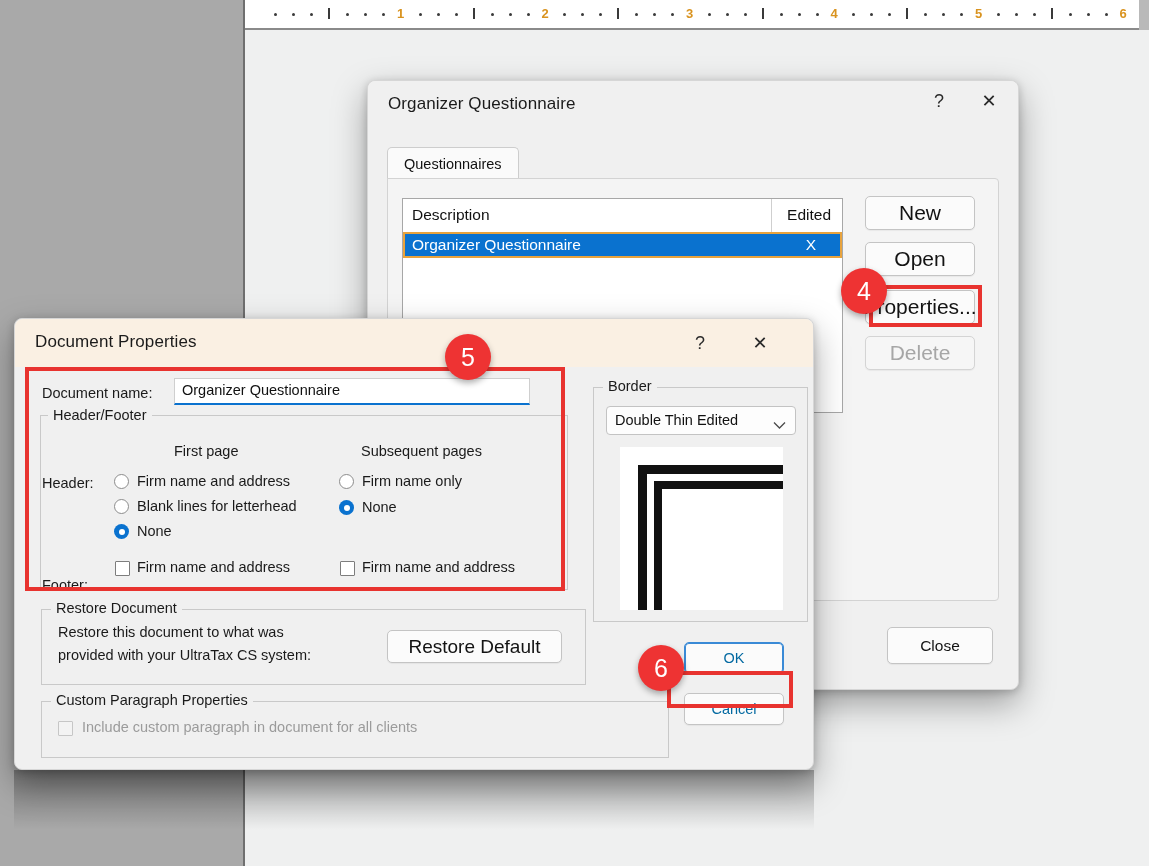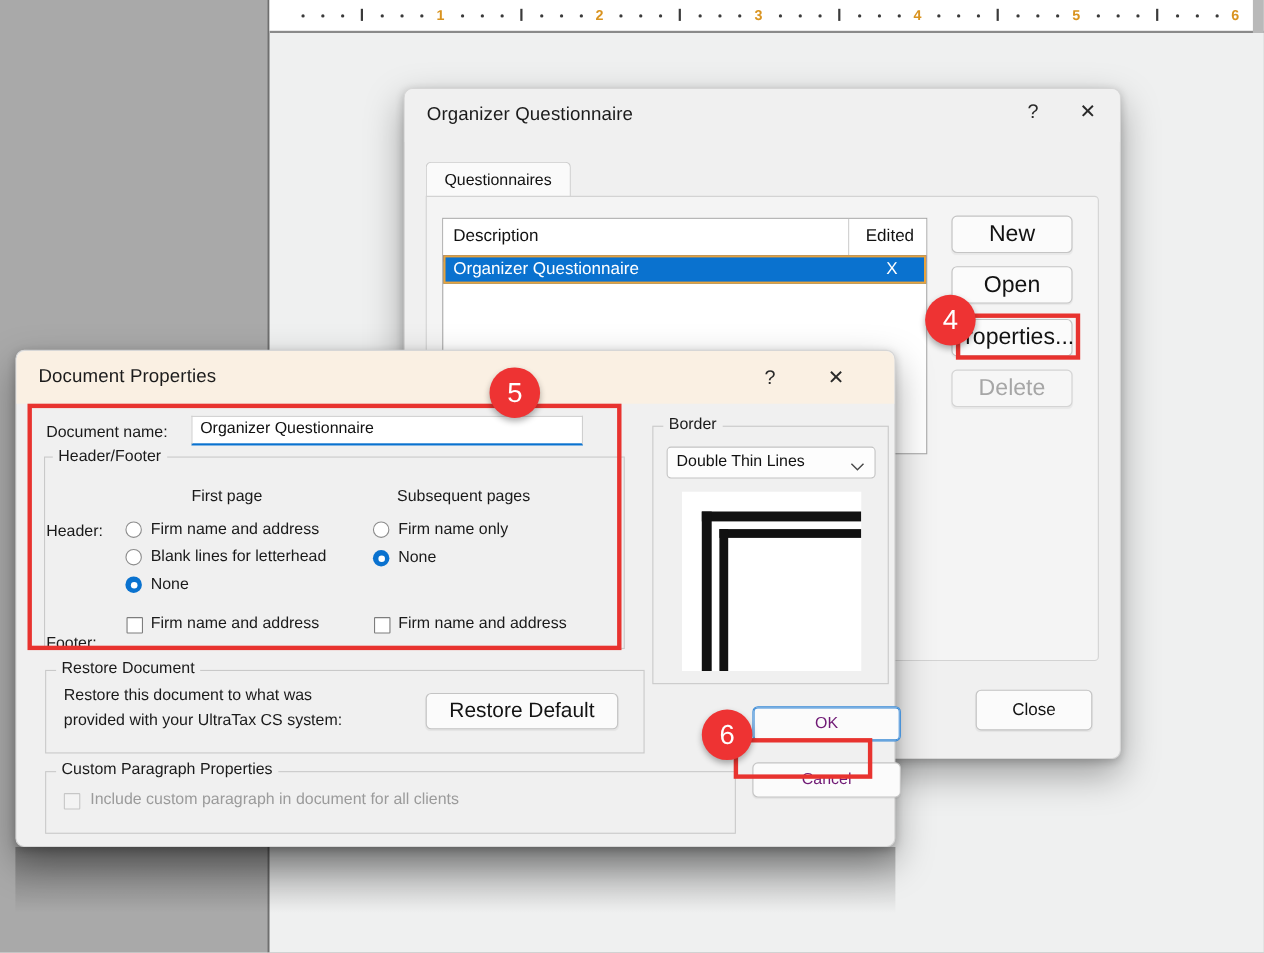--- a/index.html
+++ b/index.html
@@ -158,23 +158,23 @@
   
   #dp-restore-group{left:26px;top:290px;width:545px;height:76px;}
   #dp-custom-group{left:26px;top:382px;width:628px;height:57px;}
   #btn-restore-default{
     position:absolute;left:345px;top:20px;width:175px;height:33px;
     background:#fbfbfb;border:1px solid #c4c4c4;border-radius:5px;
     display:flex;align-items:center;justify-content:center;font-size:19px;color:#131313;
     box-sizing:border-box;box-shadow:0 1px 1px rgba(0,0,0,.05);
   }
   #btn-ok, #btn-cancel{
-    position:absolute;width:135px;height:32px;background:#fbfbfb;
+    position:absolute;width:100px;height:32px;background:#fbfbfb;
     border:1px solid #c4c4c4;border-radius:5px;display:flex;align-items:center;
-    justify-content:center;font-size:14.5px;color:#701a75;box-sizing:border-box;
+    justify-content:center;font-size:14.5px;color:#0369a1;box-sizing:border-box;
     box-shadow:0 1px 1px rgba(0,0,0,.05);
   }
   #btn-ok{left:669px;top:671px;border:1px solid #3a8ad6;box-shadow:0 0 0 1px #3a8ad6 inset;}
   #btn-cancel{left:669px;top:727px;}
   
   .redbox{
     position:absolute;border:4px solid #e8332f;box-sizing:border-box;
     pointer-events:none;
   }
   .badge{
@@ -300,21 +300,21 @@
 <div class="win" id="dlg-docprops">
   <div class="win-title">
     <div class="t">Document Properties</div>
     <div class="win-btn" style="right:90px;top:4px;">?</div>
     <div class="win-btn" style="right:30px;top:4px;">✕</div>
   </div>
 
   <div class="groupbox" id="dp-border-group">
     <span class="legend">Border</span>
     <div id="dp-border-select">
-      <span class="v">Double Thin Lines</span>
+      <span class="v">Double Thin Edited</span>
       <span class="chev">
         <svg width="13" height="9" viewBox="0 0 13 9">
             <path d="M1 1.5 L6.5 7 L12 1.5" stroke="#4a4a4a" stroke-width="1.3" fill="none"></path>
           </svg>
       </span>
     </div>
     <div id="dp-border-preview">
       <div class="ln" style="left:18px;top:18px;width:145px;height:9px;"></div>
       <div class="ln" style="left:18px;top:18px;width:9px;height:145px;"></div>
       <div class="ln" style="left:34px;top:34px;width:129px;height:8px;"></div>

